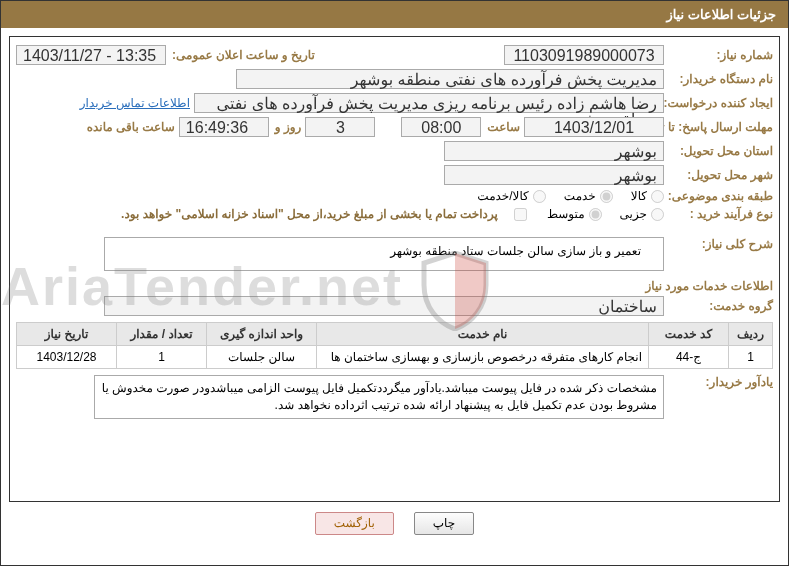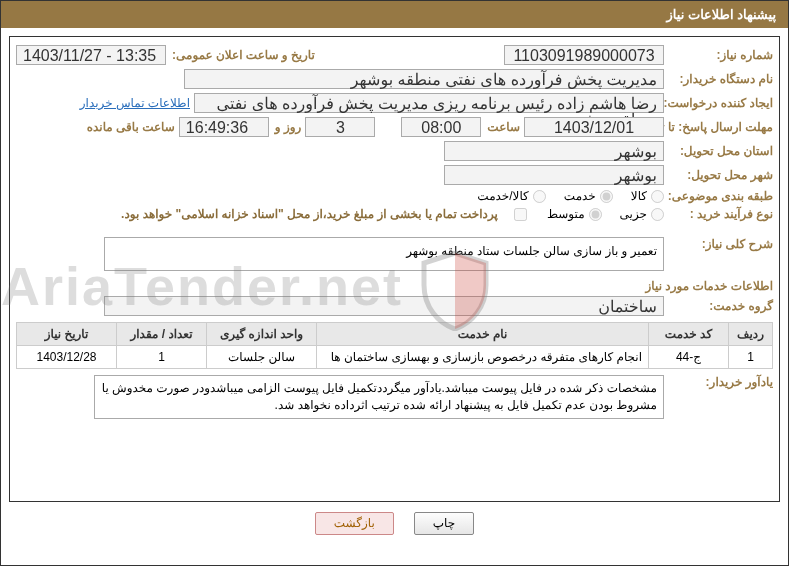--- a/index.html
+++ b/index.html
@@ -81,21 +81,21 @@
 .checkbox-row {
   display: flex;
   align-items: center;
   gap: 16px;
   color: #8a6d3b;
   font-weight: bold;
 }
 .textarea-like {
   background: #fff;
   border: 1px solid #aaa;
-  padding: 4px 6px;
+  padding: 4px 22px;
   min-height: 34px;
   width: 560px;
   line-height: 18px;
   text-align: right;
 }
 .table-section {
   margin-top: 6px;
 }
 table.data {
   width: 100%;
@@ -170,37 +170,37 @@
   color: #987a46;
   font-weight: bold;
   margin: 8px 0 3px 0;
 }
 </style>
 </head>
 <body>
 
 <div class="outer-border">
   <div class="header-bar">
-    <span>پیشنهاد اطلاعات نیاز</span>
+    <span>جزئیات اطلاعات نیاز</span>
   </div>
 
   <div class="content-wrap">
     <div class="inner-border">
 
       <div class="row">
         <span class="label label-w1">شماره نیاز:</span>
         <span class="field" style="width:160px">1103091989000073</span>
         <span style="flex:1"></span>
         <span class="label">تاریخ و ساعت اعلان عمومی:</span>
         <span class="field field-left" style="width:150px">1403/11/27 - 13:35</span>
       </div>
 
       <div class="row">
         <span class="label label-w1">نام دستگاه خریدار:</span>
-        <span class="field field-right" style="width:480px">مدیریت پخش فرآورده های نفتی منطقه بوشهر</span>
+        <span class="field field-right" style="width:428px">مدیریت پخش فرآورده های نفتی منطقه بوشهر</span>
       </div>
 
       <div class="row">
         <span class="label label-w1">ایجاد کننده درخواست:</span>
         <span class="field field-right" style="width:470px">رضا هاشم زاده رئیس برنامه ریزی مدیریت پخش فرآورده های نفتی منطقه بوشهر</span>
         <span class="link">اطلاعات تماس خریدار</span>
       </div>
 
       <div class="row">
         <span class="label label-w1">مهلت ارسال پاسخ: تا تاریخ:</span>

